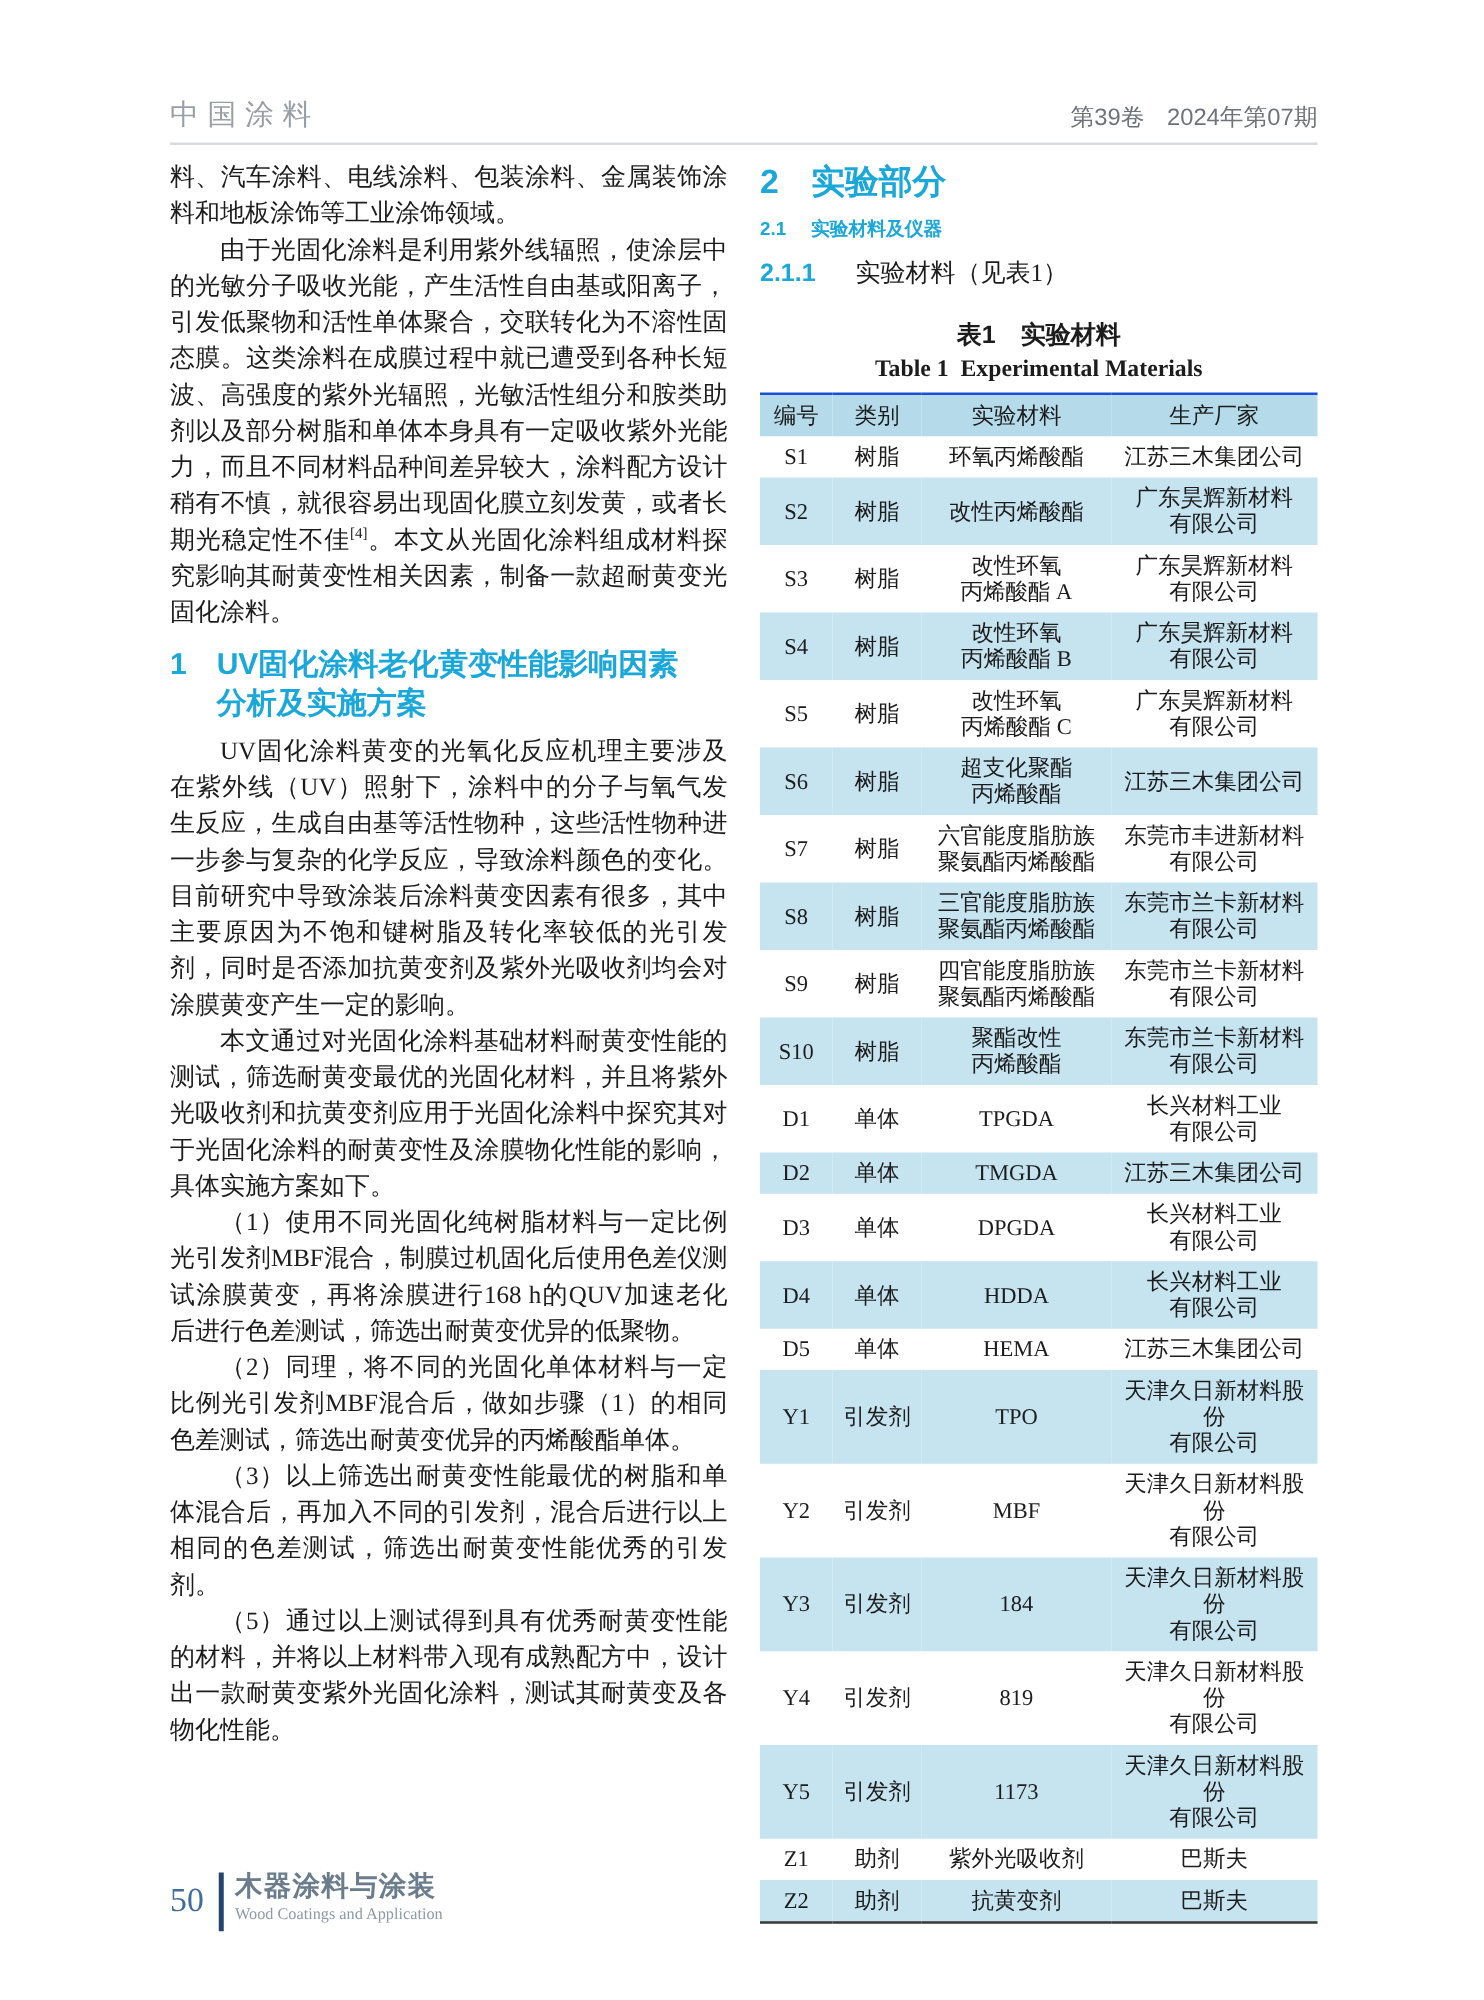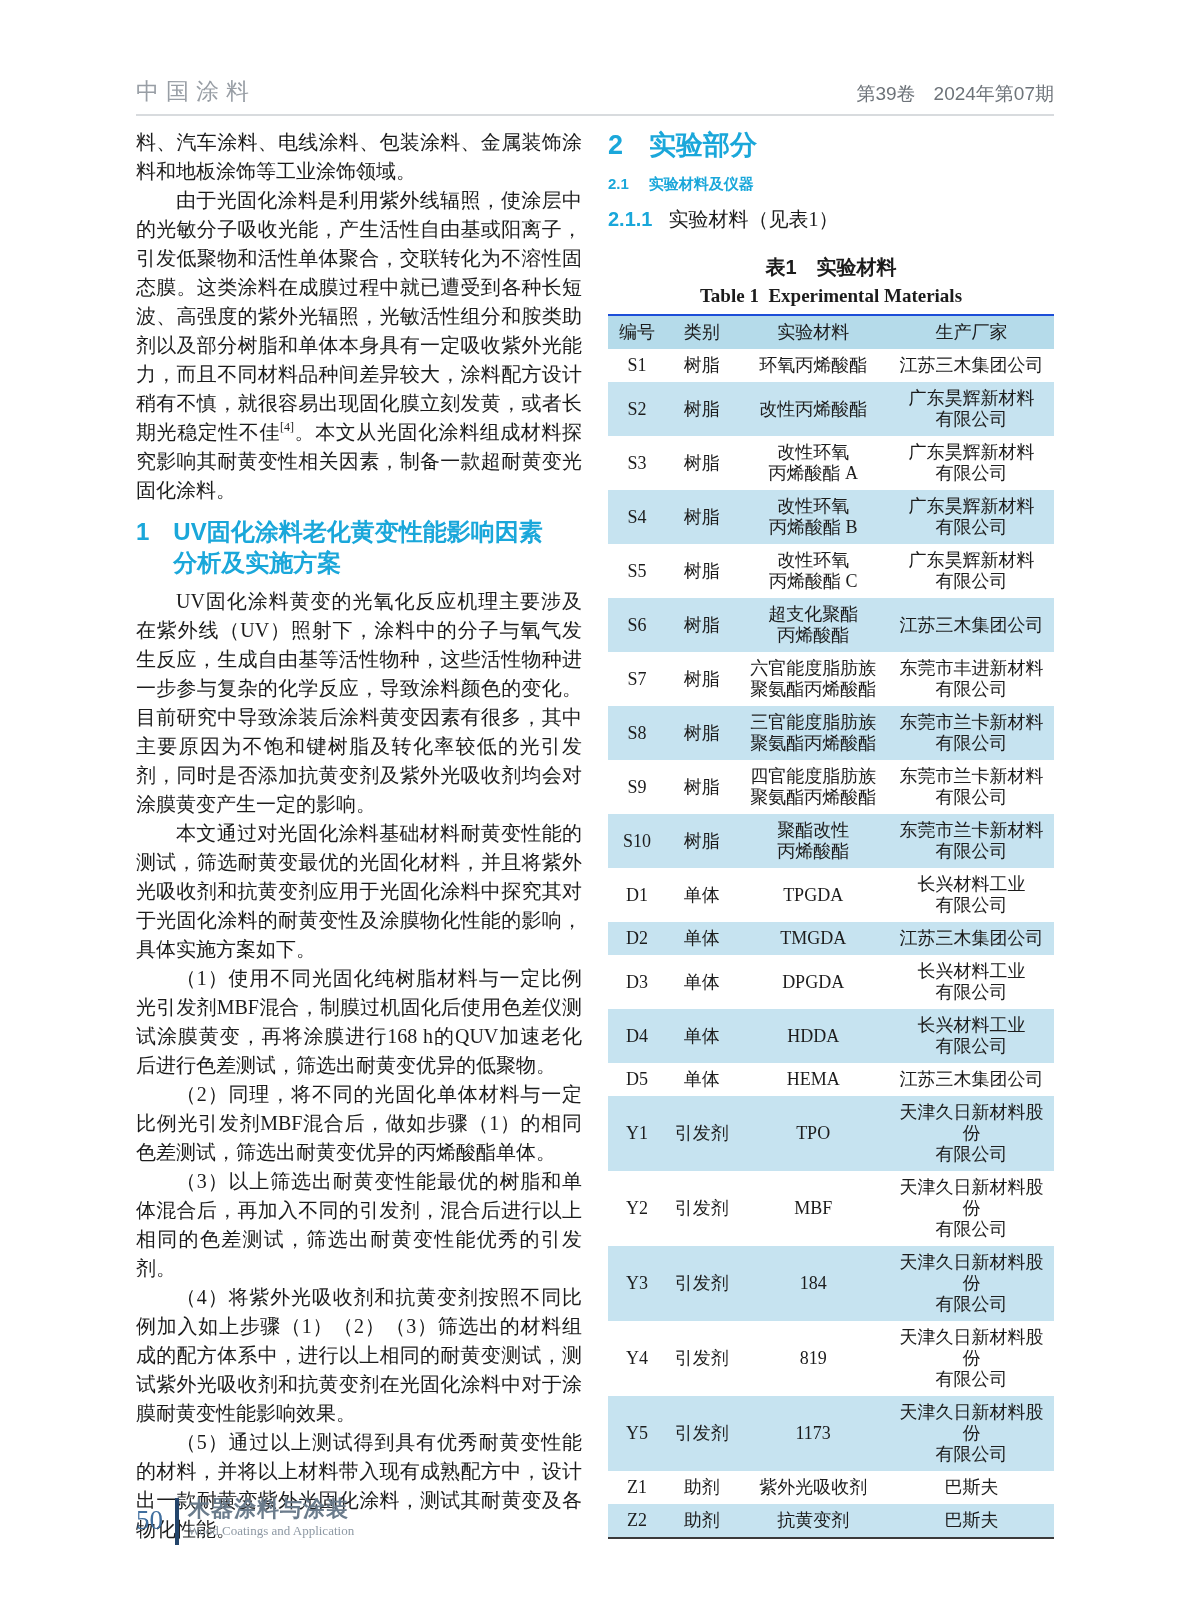--- a/index.html
+++ b/index.html
@@ -30,21 +30,21 @@
     font-family:"Liberation Sans", sans-serif;font-weight:bold;
     font-size:24px;line-height:31px;margin:11px 0 9px;
   }
   
   .h-main{display:flex;gap:26px;color:var(--accent,#1aa7da);
     font-family:"Liberation Sans", sans-serif;font-weight:bold;
     font-size:27px;line-height:34px;margin:0 0 9px;}
   .h-sub{display:flex;gap:20px;color:var(--accent,#1aa7da);
     font-family:"Liberation Sans", sans-serif;font-weight:bold;
     font-size:15px;line-height:26px;margin:0 0 9px;}
-  .h-subsub{display:flex;gap:16px;font-size:20px;line-height:26px;margin:0 0 20px;}
+  .h-subsub{display:flex;gap:32px;font-size:20px;line-height:26px;margin:0 0 20px;}
   .h-subsub .num{color:var(--accent,#1aa7da);
     font-family:"Liberation Sans", sans-serif;font-weight:bold;}
   .h-subsub .txt{color:#1c1c1c;}
   
   .table-caption-cn{text-align:center;font-weight:bold;font-size:20px;
     font-family:"Liberation Sans", sans-serif;margin-top:22px;white-space:pre-wrap;}
   .table-caption-en{text-align:center;font-weight:bold;font-size:19px;
     font-family:"Liberation Serif", serif;margin:4px 0 7px;white-space:pre-wrap;}
   table.materials{width:100%;border-collapse:collapse;
     border-top:2px solid #1d4ed8;border-bottom:2px solid #3a3a3a;
@@ -86,21 +86,20 @@
         <div>分析及实施方案</div>
       </span>
     </div>
 
     <div>
         <p class="para">UV固化涂料黄变的光氧化反应机理主要涉及在紫外线（UV）照射下，涂料中的分子与氧气发生反应，生成自由基等活性物种，这些活性物种进一步参与复杂的化学反应，导致涂料颜色的变化。目前研究中导致涂装后涂料黄变因素有很多，其中主要原因为不饱和键树脂及转化率较低的光引发剂，同时是否添加抗黄变剂及紫外光吸收剂均会对涂膜黄变产生一定的影响。</p>
         <p class="para">本文通过对光固化涂料基础材料耐黄变性能的测试，筛选耐黄变最优的光固化材料，并且将紫外光吸收剂和抗黄变剂应用于光固化涂料中探究其对于光固化涂料的耐黄变性及涂膜物化性能的影响，具体实施方案如下。</p>
         <p class="para">（1）使用不同光固化纯树脂材料与一定比例光引发剂MBF混合，制膜过机固化后使用色差仪测试涂膜黄变，再将涂膜进行168 h的QUV加速老化后进行色差测试，筛选出耐黄变优异的低聚物。</p>
         <p class="para">（2）同理，将不同的光固化单体材料与一定比例光引发剂MBF混合后，做如步骤（1）的相同色差测试，筛选出耐黄变优异的丙烯酸酯单体。</p>
         <p class="para">（3）以上筛选出耐黄变性能最优的树脂和单体混合后，再加入不同的引发剂，混合后进行以上相同的色差测试，筛选出耐黄变性能优秀的引发剂。</p>
-        <p class="para">（4）将紫外光吸收剂和抗黄变剂按照不同比例加入如上步骤（1）（2）（3）筛选出的材料组成的配方体系中，进行以上相同的耐黄变测试，测试紫外光吸收剂和抗黄变剂在光固化涂料中对于涂膜耐黄变性能影响效果。</p>
         <p class="para">（5）通过以上测试得到具有优秀耐黄变性能的材料，并将以上材料带入现有成熟配方中，设计出一款耐黄变紫外光固化涂料，测试其耐黄变及各物化性能。</p>
       </div>
   </div>
 
   <div class="col">
     <div class="h-main">
       <span>2</span>
       <span>实验部分</span>
     </div>
     <div class="h-sub">

